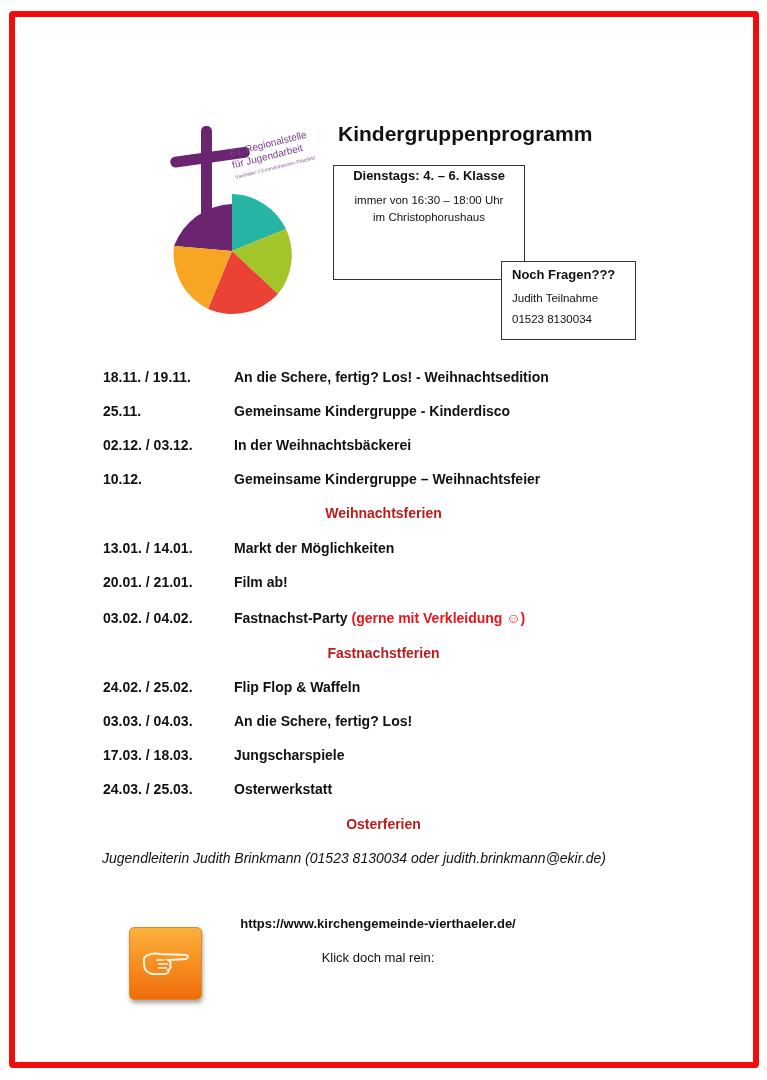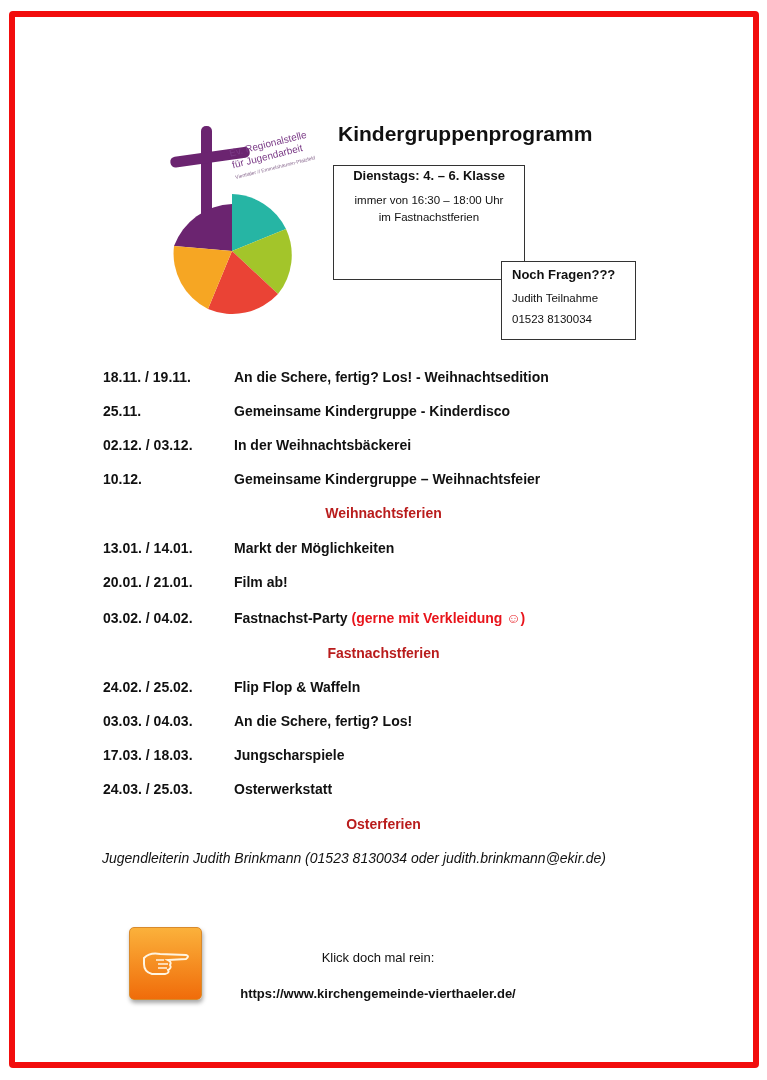--- a/index.html
+++ b/index.html
@@ -26,21 +26,21 @@
   .red { color:#e8141b; }
   .holiday { position:absolute; left:0; width:767px; text-align:center; font-size:14px;
              font-weight:bold; color:#b91c1c; }
   .note { position:absolute; left:102px; top:850px; font-style:italic; font-size:14px;
           line-height:16.5px; }
   .btn { position:absolute; left:129px; top:927px; width:71px; height:71px; border-radius:5px;
          background:linear-gradient(#fbb13b, #f06c0a); box-shadow:1px 3px 4px rgba(0,0,0,0.35);
          border:1px solid #d88a2c; cursor:pointer; }
   .btn svg { position:absolute; left:10px; top:18px; }
   .link1 { position:absolute; left:233px; top:950px; width:290px; text-align:center; font-size:13px; }
-  .link2 { position:absolute; left:233px; top:986px; width:290px; text-align:center; font-size:13px; font-weight:bold; }
+  .link2 { position:absolute; left:233px; top:916px; width:290px; text-align:center; font-size:13px; font-weight:bold; }
 </style>
 </head>
 <body>
 
 <div class="frame"></div>
 
 <svg class="logo" viewBox="0 0 128 195">
   <rect x="33" y="2" width="11" height="110" rx="5" fill="#6b2470"></rect>
   <rect x="2" y="28" width="80" height="11" rx="5" fill="#6b2470" transform="rotate(-8 40 33)"></rect>
   <path d="M64 127 L64 80 A64 64 0 0 0 6 122 Z" fill="#6b2470"></path>
@@ -53,21 +53,21 @@
   <div>Ev. Regionalstelle</div>
   <div>für Jugendarbeit</div>
   <div class="small">Vierthäler // Emmelshausen-Pfalzfeld</div>
 </div>
 
 <div class="title">Kindergruppenprogramm</div>
 
 <div class="box treff">
   <div class="b">Dienstags: 4. – 6. Klasse</div>
   <div class="n" style="margin-top:7px">immer von 16:30 – 18:00 Uhr</div>
-  <div class="n">im Fastnachstferien</div>
+  <div class="n">im Christophorushaus</div>
 </div>
 
 <div class="box noch">
   <div class="h">Noch Fragen???</div>
   <div class="l1">Judith Teilnahme</div>
   <div class="l2">01523 8130034</div>
 </div>
 
 <div class="row" style="top:369px">
     <span class="date">18.11. / 19.11.</span>

